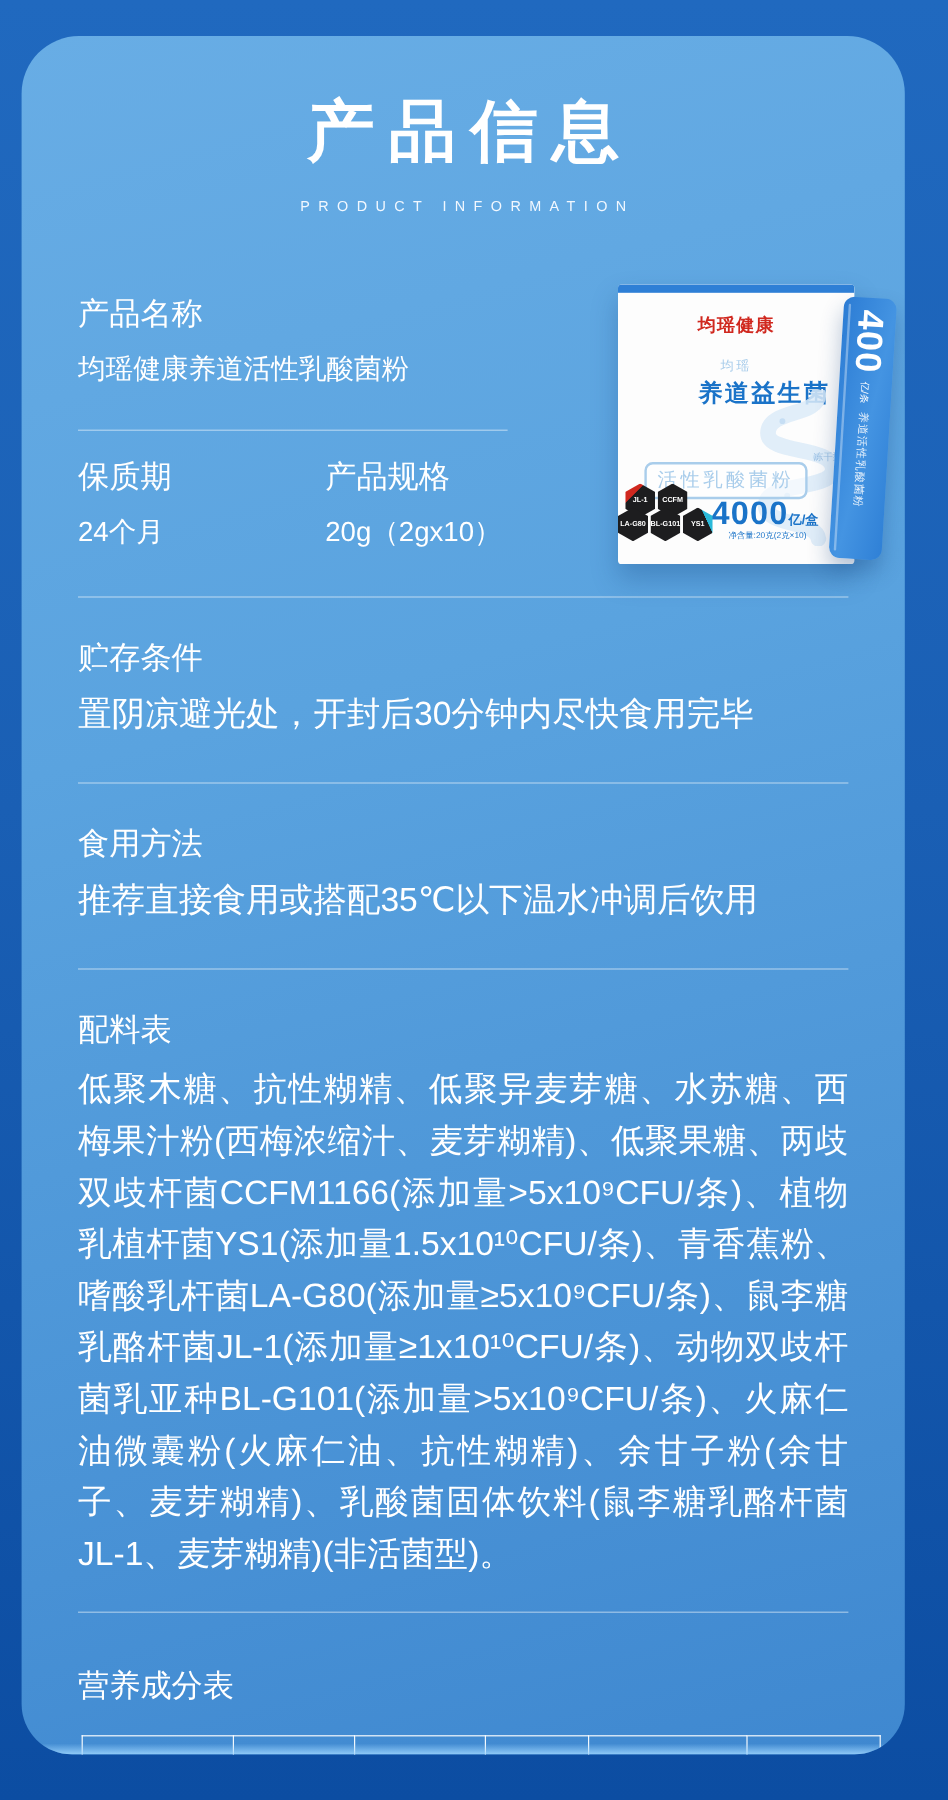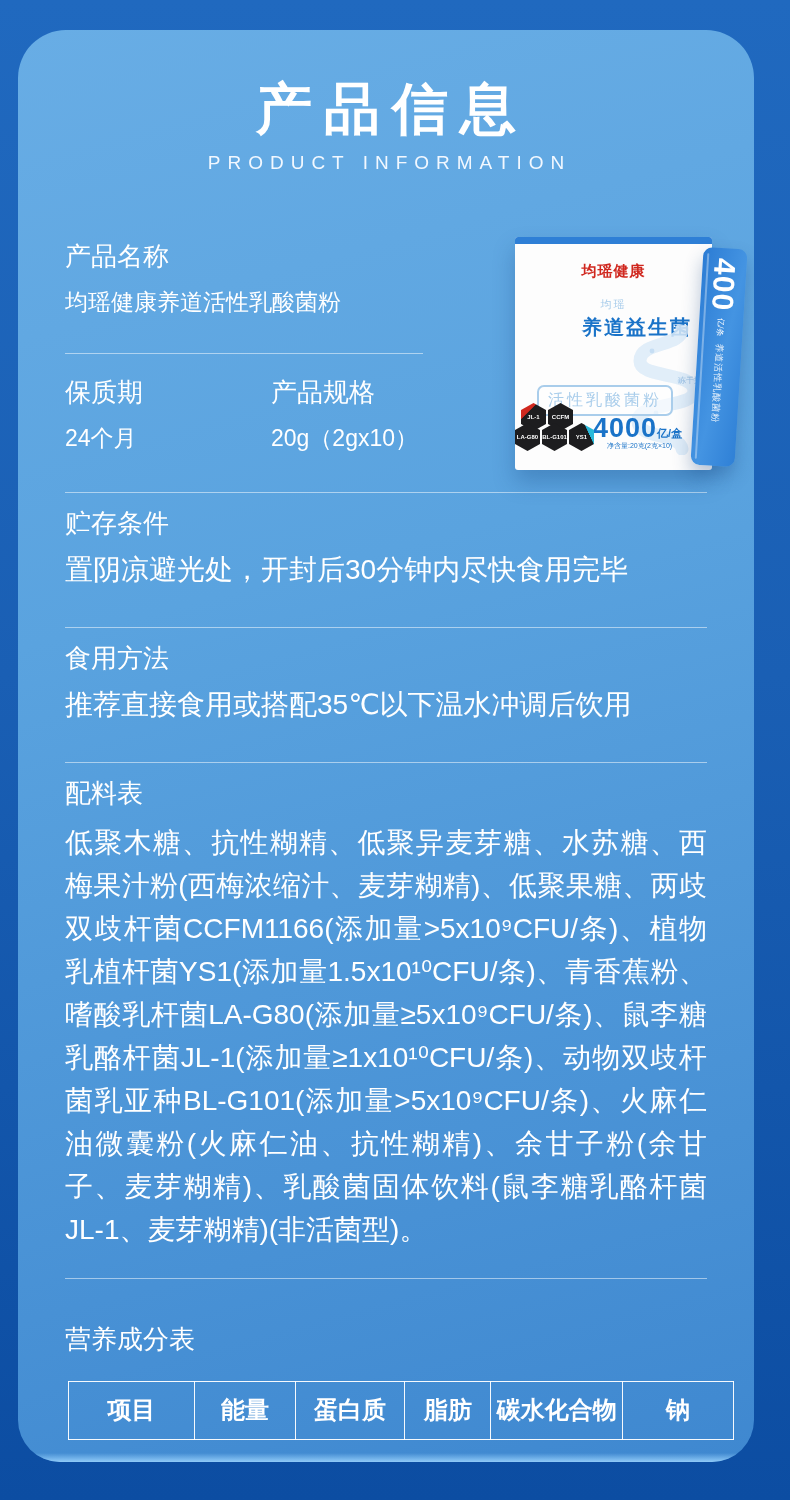--- a/index.html
+++ b/index.html
@@ -7,31 +7,31 @@
         background:linear-gradient(180deg,#2069bf 0%,#1a5fb4 45%,#0c4da2 100%);
         font-family:"Liberation Sans","DejaVu Sans",sans-serif;color:#fff;}
   .card{position:absolute;left:18px;top:30px;width:736px;height:1432px;
         border-radius:48px 48px 42px 42px;
         background:linear-gradient(165deg,#68ade5 0%,#5aa3df 38%,#3f88d0 100%);
         overflow:hidden;}
   .card::after{content:"";position:absolute;left:0;right:0;bottom:0;height:9px;
         background:linear-gradient(180deg,rgba(255,255,255,0) 0%,rgba(158,214,255,.85) 100%);}
   .header{text-align:center;padding-top:50px;}
   .title{font-size:56px;font-weight:bold;letter-spacing:12px;text-indent:12px;line-height:1.05;}
-  .subtitle{margin-top:13px;font-size:19px;font-weight:300;letter-spacing:7px;text-indent:7px;color:#f2f8ff;}
+  .subtitle{margin-top:26px;font-size:12px;font-weight:300;letter-spacing:7px;text-indent:7px;color:#f2f8ff;}
   .content{padding:0 47px;position:relative;}
   .label{font-size:26px;line-height:32px;font-weight:400;}
   .value{font-size:23px;line-height:36px;margin-top:12px;font-weight:400;}
   .sec-name{margin-top:66px;}
   .divider{height:1px;background:rgba(255,255,255,.5);}
   .divider.short{width:358px;margin-top:33px;}
   .divider.full{margin-top:36px;}
   .specs{display:flex;margin-top:22px;gap:31px;}
   .spec-col1{width:175px;}
-  .sec{margin-top:14px;}
+  .sec{margin-top:34px;}
   .body-text{font-size:28px;line-height:42px;margin-top:10px;font-weight:400;}
   .ingredients-text{font-size:28px;line-height:43px;margin-top:12px;text-align:justify;}
   .nutrition-label{margin-top:44px;}
   table.nutri{border-collapse:collapse;margin-top:26px;margin-left:3px;width:666px;table-layout:fixed;}
   table.nutri th,table.nutri td{border:1.6px solid rgba(255,255,255,.95);text-align:center;
         color:#fff;padding:0;}
   table.nutri th{font-size:24px;font-weight:bold;height:57px;}
   .c1{width:19%;margin-top:24px;} .c2{width:15.1%;} .c3{width:16.5%;} .c4{width:12.9%;} .c5{width:19.8%;} .c6{width:16.7%;}
   
   .pkg{position:absolute;left:497px;top:207px;width:260px;height:245px;}

